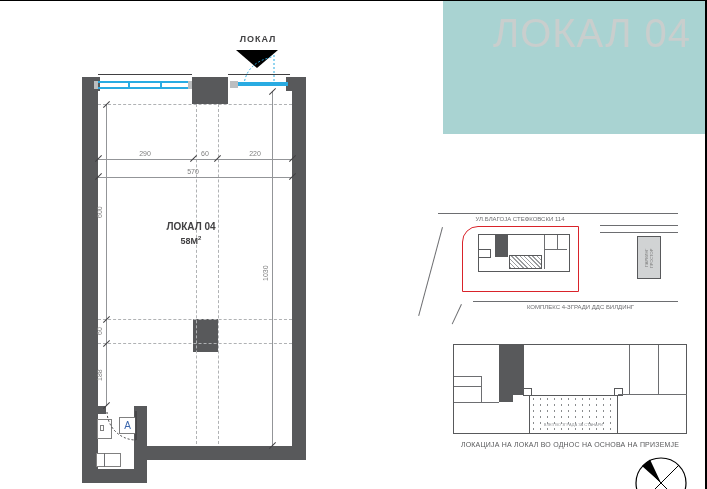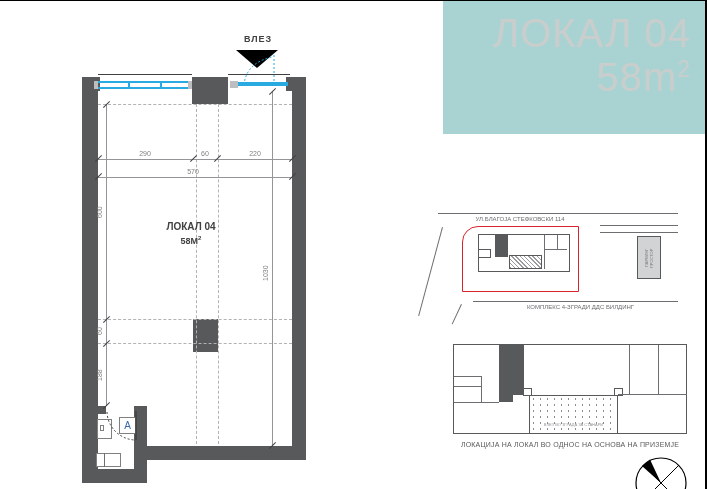--- a/index.html
+++ b/index.html
@@ -52,21 +52,20 @@
   .notch{position:absolute;border:1px solid #58595b;background:#fff;box-sizing:border-box;}
   .caption{position:absolute;left:448px;top:440px;width:244px;text-align:center;font-size:7px;color:#58595b;letter-spacing:0.2px;}
 </style>
 </head>
 <body>
 
 <div class="page">
 
   <div class="teal">
     <div class="t1">ЛОКАЛ 04</div>
-    <div class="t2"><span>58m</span><sup>2</sup></div>
   </div>
 
   <div class="wall" style="left:82px;top:76px;width:16px;height:406px;"></div>
   <div class="wall" style="left:82px;top:76px;width:18px;height:14px;"></div>
   <div class="wall" style="left:192px;top:76px;width:36px;height:27px;"></div>
   <div class="wall" style="left:286px;top:76px;width:20px;height:14px;"></div>
   <div class="wall" style="left:292px;top:76px;width:14px;height:383px;"></div>
   <div class="wall" style="left:147px;top:445px;width:159px;height:14px;"></div>
   <div class="wall" style="left:134px;top:405px;width:13px;height:77px;"></div>
   <div class="wall" style="left:96px;top:405px;width:10px;height:8px;"></div>
@@ -76,21 +75,21 @@
   <div class="thinln" style="left:98px;top:73px;width:94px;height:1px;"></div>
   <div class="thinln" style="left:228px;top:73px;width:62px;height:1px;"></div>
   <div class="win" style="left:98px;top:80px;width:94px;height:8px;"></div>
   <div class="winbar" style="left:128px;top:80px;width:2px;height:8px;"></div>
   <div class="winbar" style="left:160px;top:80px;width:2px;height:8px;"></div>
   <div class="cap" style="left:94px;top:80px;width:4px;height:8px;"></div>
   <div class="cap" style="left:188px;top:80px;width:4px;height:8px;"></div>
   <div class="cap" style="left:230px;top:80px;width:8px;height:7px;"></div>
   <div class="winbar" style="left:238px;top:81px;width:50px;height:4px;"></div>
 
-  <div class="vlez">ВЛЕЗ</div>
+  <div class="vlez">ЛОКАЛ</div>
   <svg class="abs" style="left:228px;top:46px;" width="62" height="42" viewBox="0 0 62 42">
     <polygon points="8,3 50,3 29,21" fill="#000000"></polygon>
     <path d="M 16,38 Q 18,16 44,10" fill="none" stroke="#29abe2" stroke-width="1" stroke-dasharray="2,2"></path>
     <line x1="46" y1="8" x2="46" y2="38" stroke="#29abe2" stroke-width="1" stroke-dasharray="2,2"></line>
   </svg>
 
   <div class="dash-h" style="left:98px;top:103px;width:194px;"></div>
   <div class="dash-h" style="left:98px;top:318px;width:194px;"></div>
   <div class="dash-h" style="left:98px;top:342px;width:194px;"></div>
   <div class="dash-v" style="left:196px;top:103px;height:340px;"></div>

